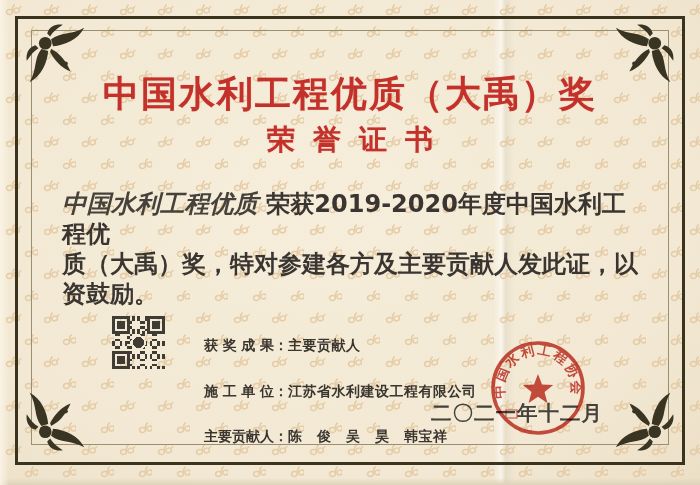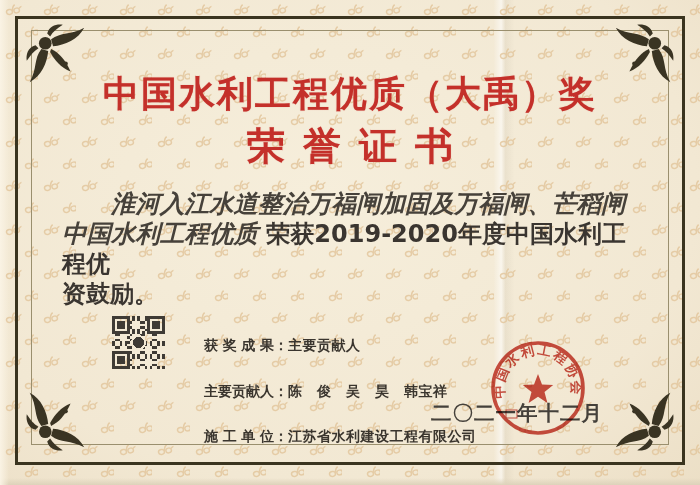--- a/index.html
+++ b/index.html
@@ -19,21 +19,21 @@
   .corner{position:absolute;width:74px;height:74px;z-index:2;}
   .corner.tl{top:16px;left:18px;}
   .corner.tr{top:16px;right:18px;transform:scale(-1,1);}
   .corner.bl{bottom:26px;left:18px;transform:scale(1,-1);}
   .corner.br{bottom:26px;right:18px;transform:scale(-1,-1);}
 
   .title{position:absolute;top:70px;left:0;width:100%;text-align:center;z-index:3;
     font-family:"DejaVu Serif",serif;font-weight:700;font-size:36px;letter-spacing:2px;
     color:#c4302a;text-shadow:0 0 1px rgba(196,48,42,.4);}
   .subtitle{position:absolute;top:121px;left:0;width:100%;text-align:center;z-index:3;
-    font-family:"DejaVu Serif",serif;font-weight:700;font-size:38px;
+    font-family:"DejaVu Serif",serif;font-weight:700;font-size:28px;
     letter-spacing:18px;text-indent:18px;color:#c4302a;text-shadow:0 0 1px rgba(196,48,42,.4);}
 
   .body-par{position:absolute;top:189px;left:62px;width:578px;z-index:3;
     line-height:30px;font-size:24px;color:#3d3831;}
   .body-line{white-space:normal;}
   .body-line.indent{text-indent:49px;}
   .seg-hand{font-family:"DejaVu Serif",serif;font-style:italic;font-weight:600;
     font-size:24.5px;color:#46413a;}
   .seg-print{font-family:"DejaVu Sans",sans-serif;font-weight:700;color:#3a3530;}
 
@@ -142,22 +142,22 @@
     <g fill="none" stroke="#3a3423" stroke-width="1.6">
       <path d="M36,29 q15,-3 26,-13"></path>
         <path d="M29,36 q-3,15 -13,26"></path>
       </g>
   </svg>
 
   <div class="title">中国水利工程优质（大禹）奖</div>
   <div class="subtitle">荣誉证书</div>
 
   <div class="body-par">
-      <div class="body-line indent"><span class="seg-hand">淮河入江水道整治万福闸加固及万福闸、芒稻闸</span></div>
       <div class="body-line"><span class="seg-hand">中国水利工程优质</span><span class="seg-print"> 荣获2019-2020年度中国水利工程优</span></div>
+      <div class="body-line"><span class="seg-print">质（大禹）奖，特对参建各方及主要贡献人发此证，以</span></div>
       <div class="body-line"><span class="seg-print">资鼓励。</span></div>
     </div>
 
   <svg class="qr" viewBox="0 0 21 21" shape-rendering="crispEdges">
     <g id="qr-modules" fill="#3f3b35">
         <rect x="0" y="0" width="1" height="1"></rect>
         <rect x="1" y="0" width="1" height="1"></rect>
         <rect x="2" y="0" width="1" height="1"></rect>
         <rect x="3" y="0" width="1" height="1"></rect>
         <rect x="4" y="0" width="1" height="1"></rect>
@@ -348,22 +348,22 @@
         <rect x="15" y="20" width="1" height="1"></rect>
         <rect x="18" y="20" width="1" height="1"></rect>
         <rect x="20" y="20" width="1" height="1"></rect>
       </g>
     <circle cx="10.5" cy="10.5" r="3" fill="#f2e8d3"></circle>
     <circle cx="10.5" cy="10.5" r="2.2" fill="#3f3b35"></circle>
   </svg>
 
   <div class="fields">
       <div><span class="field-label">获奖成果</span><span class="field-colon">：</span><span class="field-value">主要贡献人</span></div>
+      <div><span class="field-label">施工单位</span><span class="field-colon">：</span><span class="field-value">江苏省水利建设工程有限公司</span></div>
       <div><span class="field-label">主要贡献人</span><span class="field-colon">：</span><span class="field-value">陈　俊　吴　昊　韩宝祥</span></div>
-      <div><span class="field-label">施工单位</span><span class="field-colon">：</span><span class="field-value">江苏省水利建设工程有限公司</span></div>
     </div>
 
   <div class="date">二〇二一年十二月</div>
 
   <svg class="seal" viewBox="0 0 104 104">
     <circle cx="52" cy="52" r="45" fill="none" stroke="#c5392c" stroke-width="3.6"></circle>
     <polygon fill="#c5392c" points="52,38 56,48.5 67.2,49.1 58.5,56.1 61.4,66.9 52,60.8 42.6,66.9 45.5,56.1 36.8,49.1 48,48.5"></polygon>
     <rect x="20" y="74" width="11" height="8" fill="none" stroke="#c5392c" stroke-width="1"></rect>
     <defs>
         <path id="sealArc" d="M 20 64 A 34 34 0 1 1 84 64" fill="none"></path>

